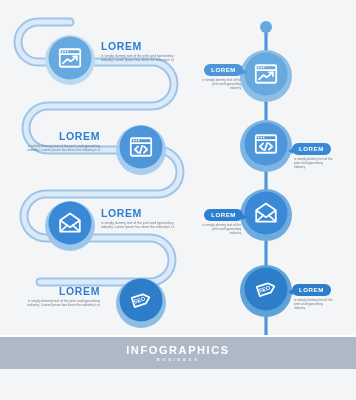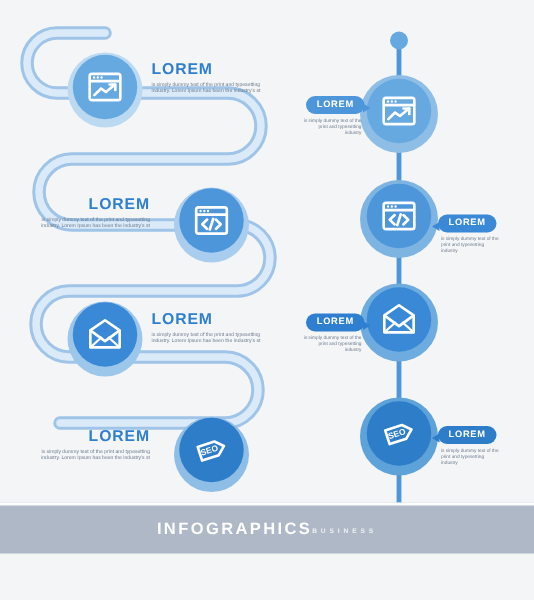--- a/index.html
+++ b/index.html
@@ -56,21 +56,21 @@
 
   .n1{left:201px;top:58px;}
   .n2{left:292px;top:137px;}
   .n3{left:201px;top:203px;}
   .n4{left:292px;top:278px;}
 
   
   #footer{
     position:absolute;left:0;bottom:0;width:356px;height:32px;
     background:#aeb8c6;border-top:2px solid #ffffff;
-    display:flex;flex-direction:row;align-items:center;justify-content:center;
+    display:flex;flex-direction:column;align-items:center;justify-content:center;
   }
   #footer .f1{
     font-size:11px;font-weight:bold;letter-spacing:1.6px;color:#ffffff;line-height:12px;
   }
   #footer .f2{
     font-size:4.4px;font-weight:bold;letter-spacing:2.6px;color:#eef1f5;line-height:7px;
   }
 </style>
 </head>
 <body>

